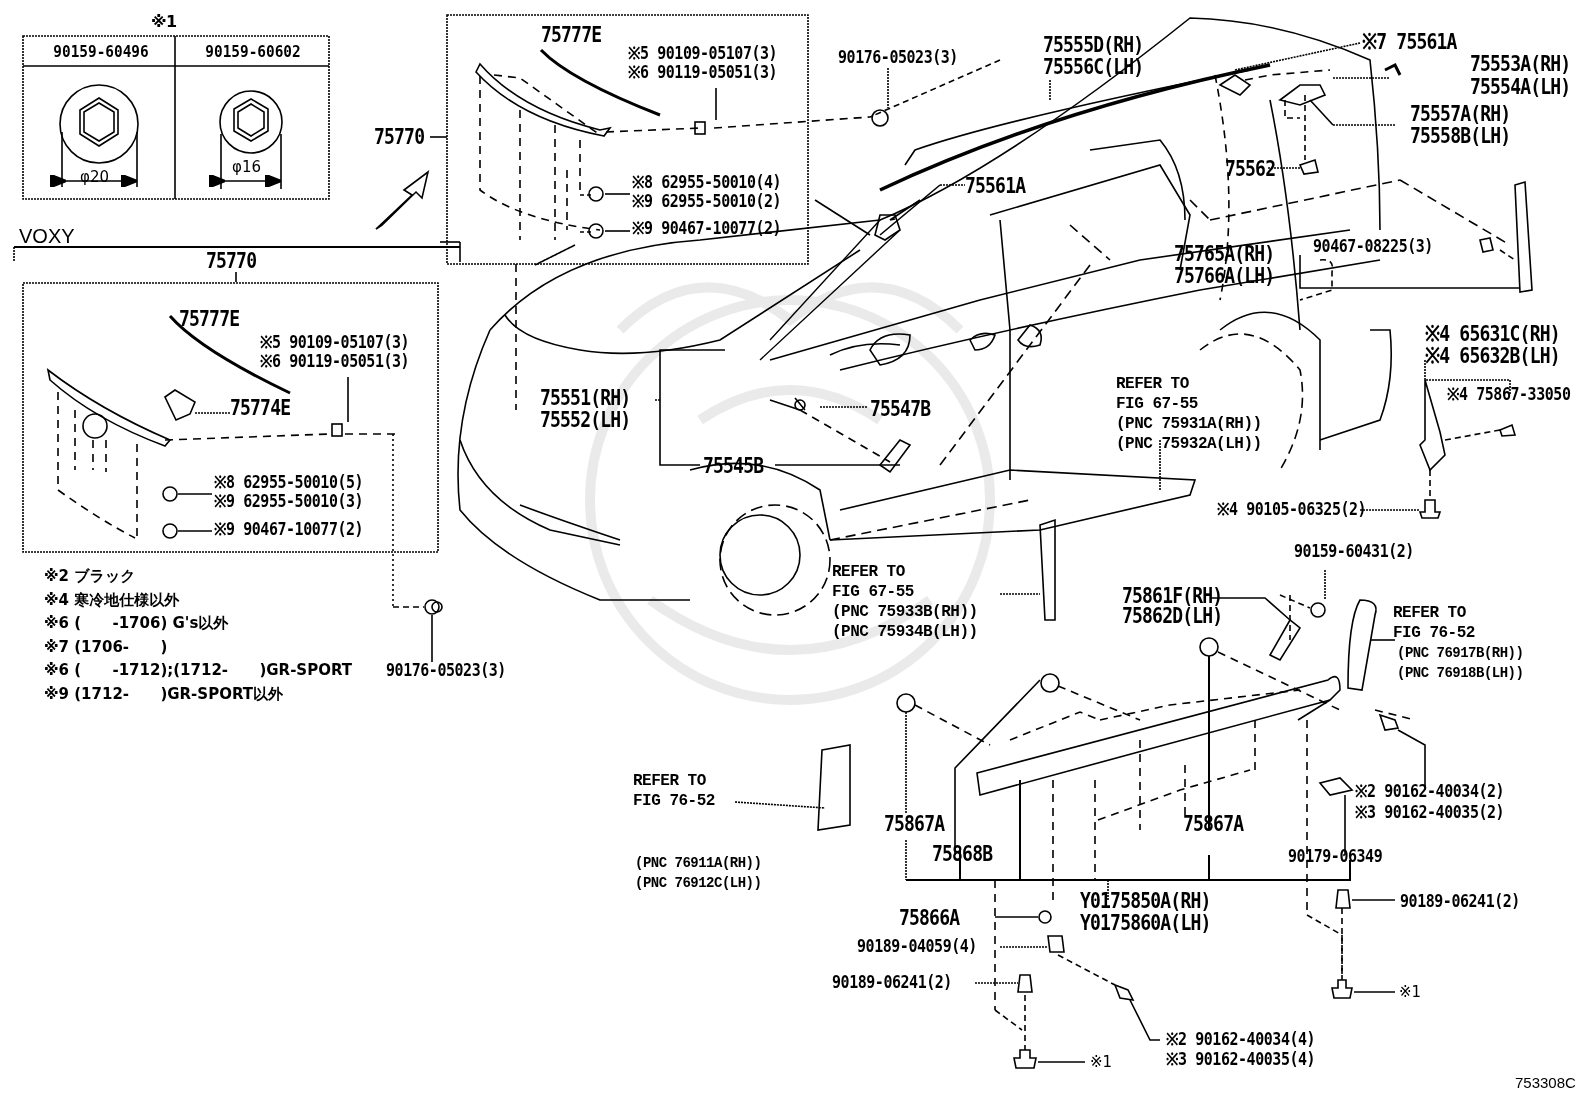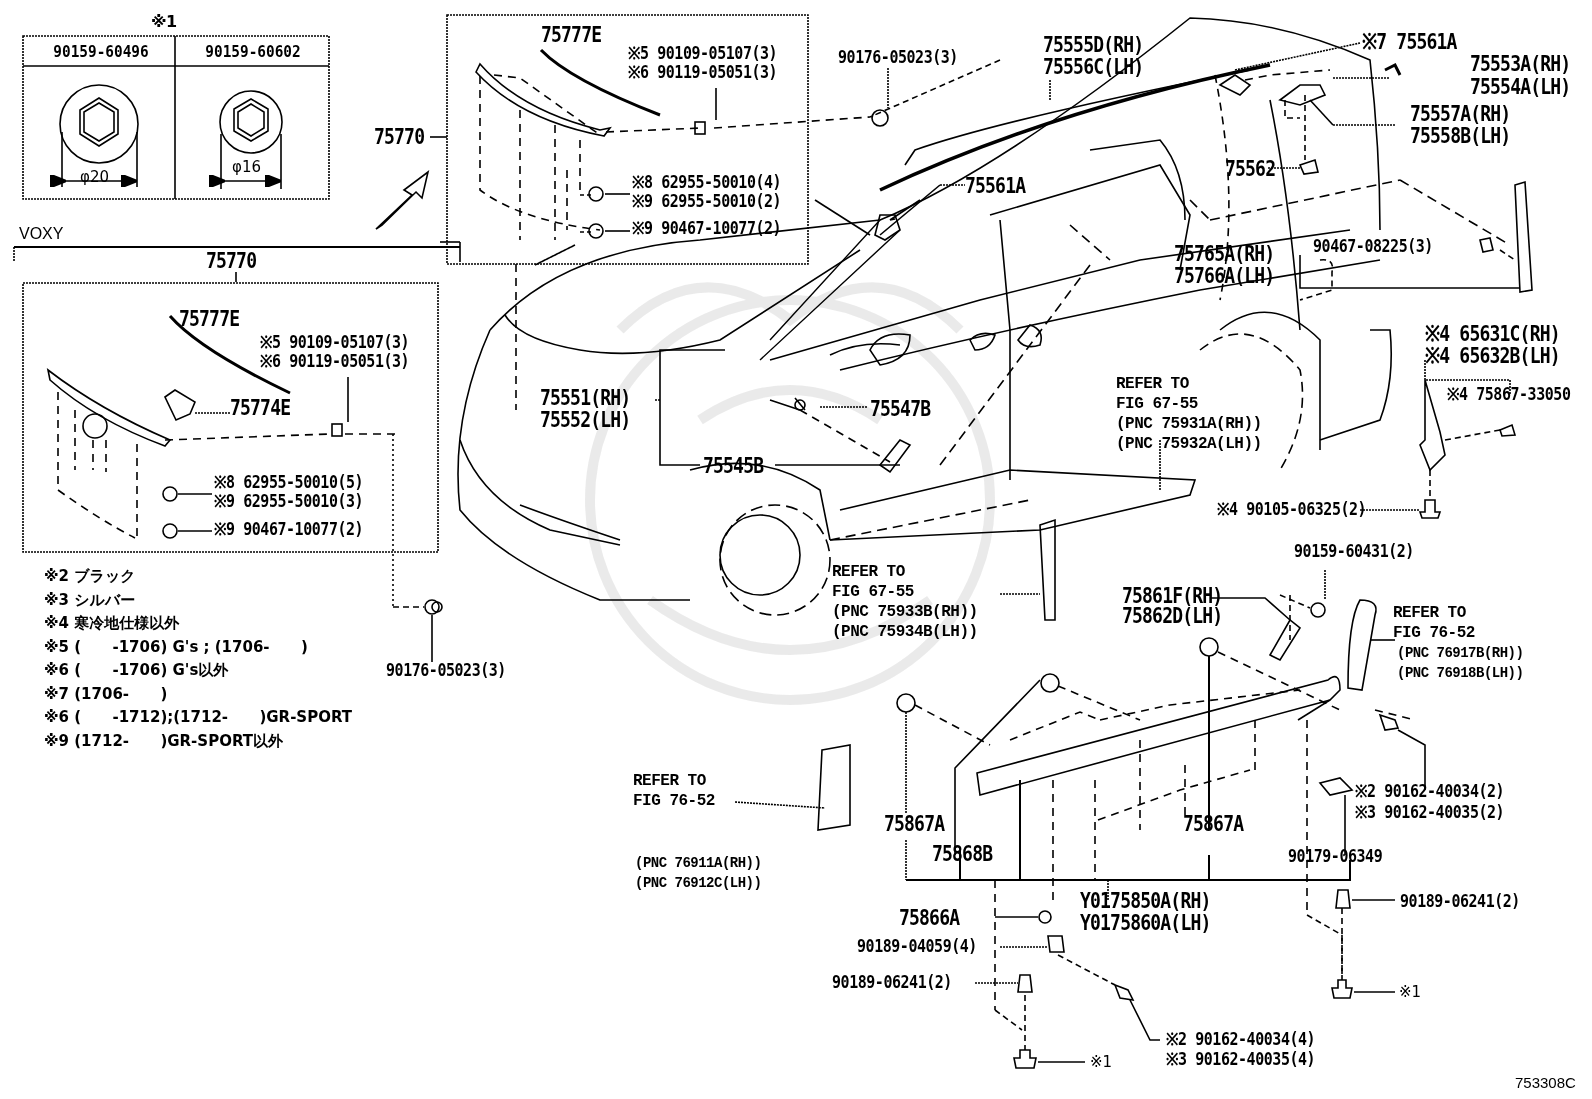--- a/index.html
+++ b/index.html
@@ -6,21 +6,21 @@
   body { width:1592px; height:1099px; position:relative; overflow:hidden;
          font-family:"Liberation Sans", sans-serif; color:#000; }
   svg.art { position:absolute; left:0; top:0; }
   .lbl { position:absolute; white-space:pre; font-family:"DejaVu Sans Mono","Liberation Mono",monospace;
          font-weight:bold; font-size:17px; line-height:19px; letter-spacing:-0.5px; color:#000; transform:scaleX(0.88); transform-origin:left top; }
   .big { font-size:22px; line-height:22px; letter-spacing:-1px; transform:scaleX(0.82); }
   .ref { font-family:"Liberation Mono","DejaVu Sans Mono",monospace; font-size:16px; line-height:20px; font-weight:bold; transform:scaleX(1); }
   .refsm { font-family:"Liberation Mono", monospace; font-size:14px; line-height:20px; font-weight:bold; transform:none; }
   .note { position:absolute; font-family:"DejaVu Sans", sans-serif; font-size:15px; line-height:23.5px; white-space:pre; font-weight:bold; }
   .plain { position:absolute; font-family:"DejaVu Sans", sans-serif; font-size:15px; white-space:pre; }
-  .fig { position:absolute; font-family:"Liberation Sans", sans-serif; font-size:16px; white-space:pre; }
+  .fig { position:absolute; font-family:"Liberation Sans", sans-serif; font-size:20px; white-space:pre; }
   .hexcell { position:absolute; font-family:"DejaVu Sans Mono", monospace; font-weight:bold; font-size:16px; text-align:center; transform:scaleX(0.9); }
 </style>
 </head>
 <body>
 
 <svg class="art" width="1592" height="1099" viewBox="0 0 1592 1099" xmlns="http://www.w3.org/2000/svg" fill="none" stroke="#000" stroke-width="1.6">
   <defs>
     <marker id="ar" markerWidth="10" markerHeight="8" refX="9" refY="4" orient="auto">
         <path d="M0,0 L10,4 L0,8 z" fill="#000"></path>
       </marker>
@@ -301,23 +301,21 @@
 <div class="lbl big" style="left:230px;top:397px;">75774E</div>
 <div class="lbl" style="left:260px;top:333px;">※5 90109-05107(3)</div>
 <div class="lbl" style="left:260px;top:352px;">※6 90119-05051(3)</div>
 <div class="lbl" style="left:214px;top:473px;">※8 62955-50010(5)</div>
 <div class="lbl" style="left:214px;top:492px;">※9 62955-50010(3)</div>
 <div class="lbl" style="left:214px;top:520px;">※9 90467-10077(2)</div>
 <div class="lbl" style="left:386px;top:661px;">90176-05023(3)</div>
 
 <div style="position:absolute;left:44px;top:565px;">
   <div class="note" style="position:relative;">※2 ブラック</div>
-  <div class="note" style="position:relative;">※3 シルバー</div>
   <div class="note" style="position:relative;">※4 寒冷地仕様以外</div>
-  <div class="note" style="position:relative;">※5 (      -1706) G's ; (1706-      )</div>
   <div class="note" style="position:relative;">※6 (      -1706) G's以外</div>
   <div class="note" style="position:relative;">※7 (1706-      )</div>
   <div class="note" style="position:relative;">※6 (      -1712);(1712-      )GR-SPORT</div>
   <div class="note" style="position:relative;">※9 (1712-      )GR-SPORT以外</div>
 </div>
 
 <div class="lbl" style="left:838px;top:48px;">90176-05023(3)</div>
 <div class="lbl big" style="left:1043px;top:34px;">75555D(RH)</div>
 <div class="lbl big" style="left:1043px;top:56px;">75556C(LH)</div>
 <div class="lbl big" style="left:1362px;top:31px;">※7 75561A</div>

